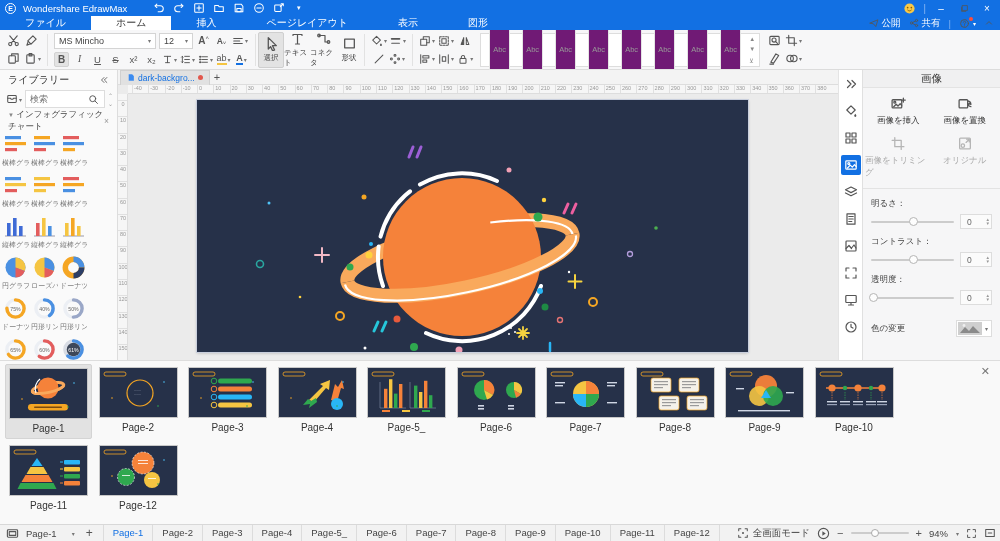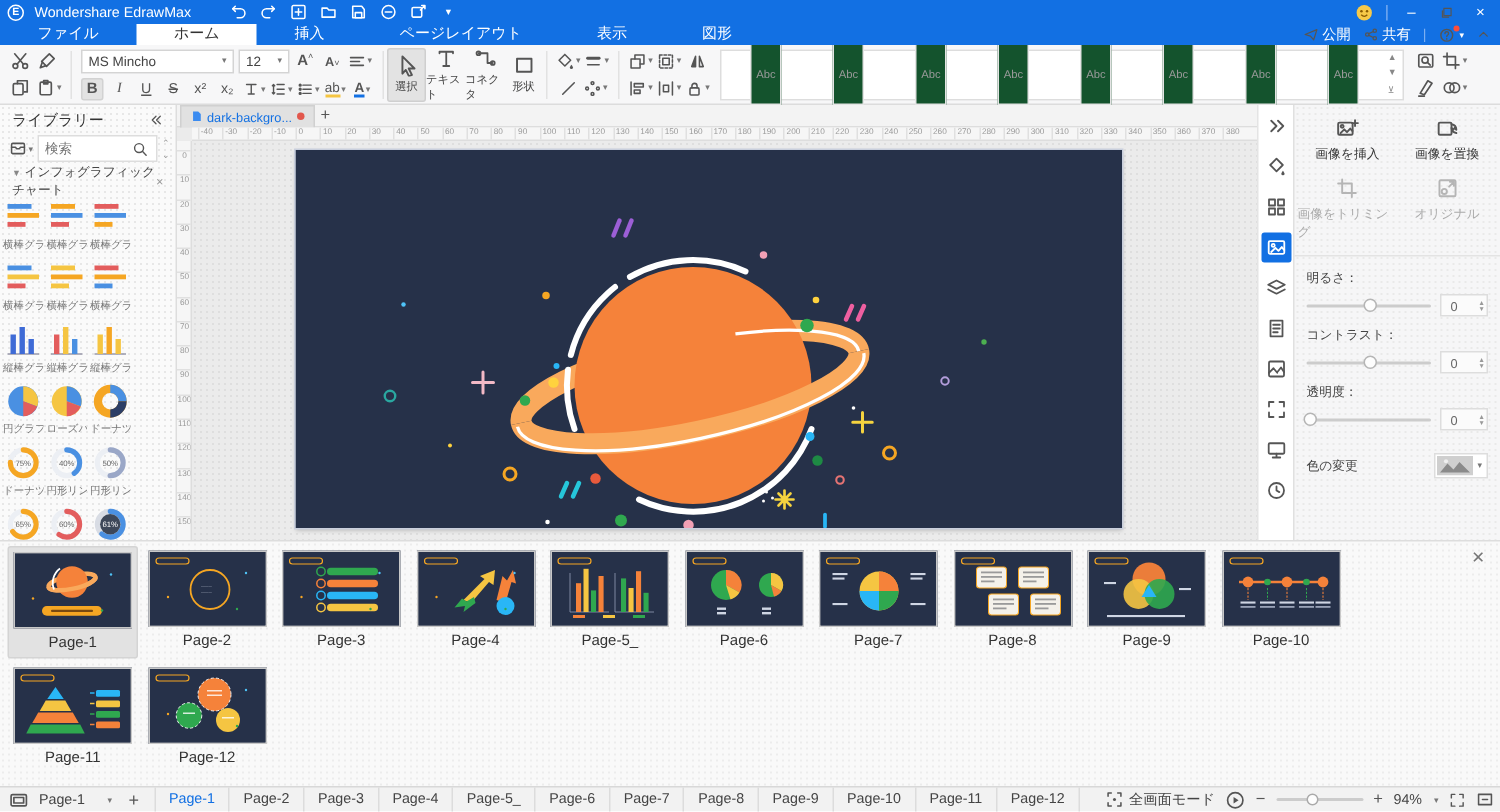--- a/index.html
+++ b/index.html
@@ -27,21 +27,21 @@
 .rrow{display:flex;align-items:center;gap:3px}
 .rsep{width:1px;height:32px;background:#e2e2e2;margin:0 2px;flex:none}
 .ibtn{height:15px;min-width:15px;display:flex;align-items:center;justify-content:center;border-radius:2px;color:#555;font-size:9.5px;white-space:nowrap}
 .ibtn b{font-weight:bold;font-size:10px}
 .ibtn.on{background:#e3e3e3;border:1px solid #d2d2d2}
 .car{font-size:6px;color:#777;margin-left:1px}
 .combo{height:16px;border:1px solid #d4d4d4;background:#fff;display:flex;align-items:center;justify-content:space-between;padding:0 4px;font-size:9px;color:#444}
 .toolbtn{width:26px;height:36px;display:flex;flex-direction:column;align-items:center;justify-content:center;gap:2px;font-size:7.5px;color:#444;border-radius:2px}
 .toolbtn.active{background:#e3e3e3;border:1px solid #cfcfcf}
 #style-gallery{display:flex;align-items:center;background:#fff;border:1px solid #ddd;height:34px;padding:0 2px;margin:0 3px}
-.gcell{width:21px;height:41px;border:1px solid #e4e4e4;margin:0 17px;display:flex;align-items:center;justify-content:center;font-size:7.5px;color:#999;background:#14532d}
+.gcell{width:21px;height:41px;border:1px solid #e4e4e4;margin:0 6px;display:flex;align-items:center;justify-content:center;font-size:7.5px;color:#999;background:#701a75}
 .gscroll{display:flex;flex-direction:column;justify-content:space-between;height:30px;padding:1px 2px;color:#888;font-size:6px}
 
 #sidebar{position:absolute;top:70px;left:0;width:118px;height:290px;background:#fafafa;border-right:1px solid #ddd;background-image:radial-gradient(circle,#e7e7e7 .6px,transparent .7px);background-size:4px 4px;overflow:hidden}
 .sb-head{height:17px;display:flex;justify-content:space-between;align-items:center;padding:3px 8px 0;font-size:10px;color:#333}
 .sb-search{display:flex;align-items:center;gap:3px;padding:3px 4px 2px 6px}
 .sb-search .box{flex:1;height:18px;border:1px solid #ddd;background:#fff;display:flex;align-items:center;padding:0 4px}
 .sb-search input{border:none;outline:none;width:58px;font-size:9px;background:transparent;color:#333;font-family:inherit}
 .sb-sec{height:16px;display:flex;align-items:center;justify-content:space-between;padding:0 8px;font-size:8.5px;color:#444;margin-top:3px}
 #lib-grid{display:flex;flex-wrap:wrap;padding:1px 1px}
 .lib-item{width:29px;margin:2px 0 3px;display:flex;flex-direction:column;align-items:center}
@@ -857,20 +857,21 @@
     </div>
     <div class="rail-btn">
    <svg width="14" height="14" viewBox="0 0 14 14" class="ic">
         <circle cx="7" cy="7" r="5"></circle>
         <path d="M7 4.3V7l1.9 1.1"></path>
       </svg>
     </div>
   </div>
 
 <div id="inspector">
+  <div class="insp-title">画像</div>
   <div id="img-actions">
       <div class="insp-action">
     <svg width="16" height="15" viewBox="0 0 14 14" class="ic">
           <rect x="1.5" y="3.5" width="9" height="7.5" rx=".8"></rect>
           <circle cx="4" cy="5.8" r=".9"></circle>
           <path d="M3 10l2.3-2.3 1.7 1.7 2-2.2 1.4 1.5"></path>
           <path d="M12 2v3.6M10.2 3.8h3.6"></path>
         </svg>
     <span>画像を挿入</span>
       </div>

